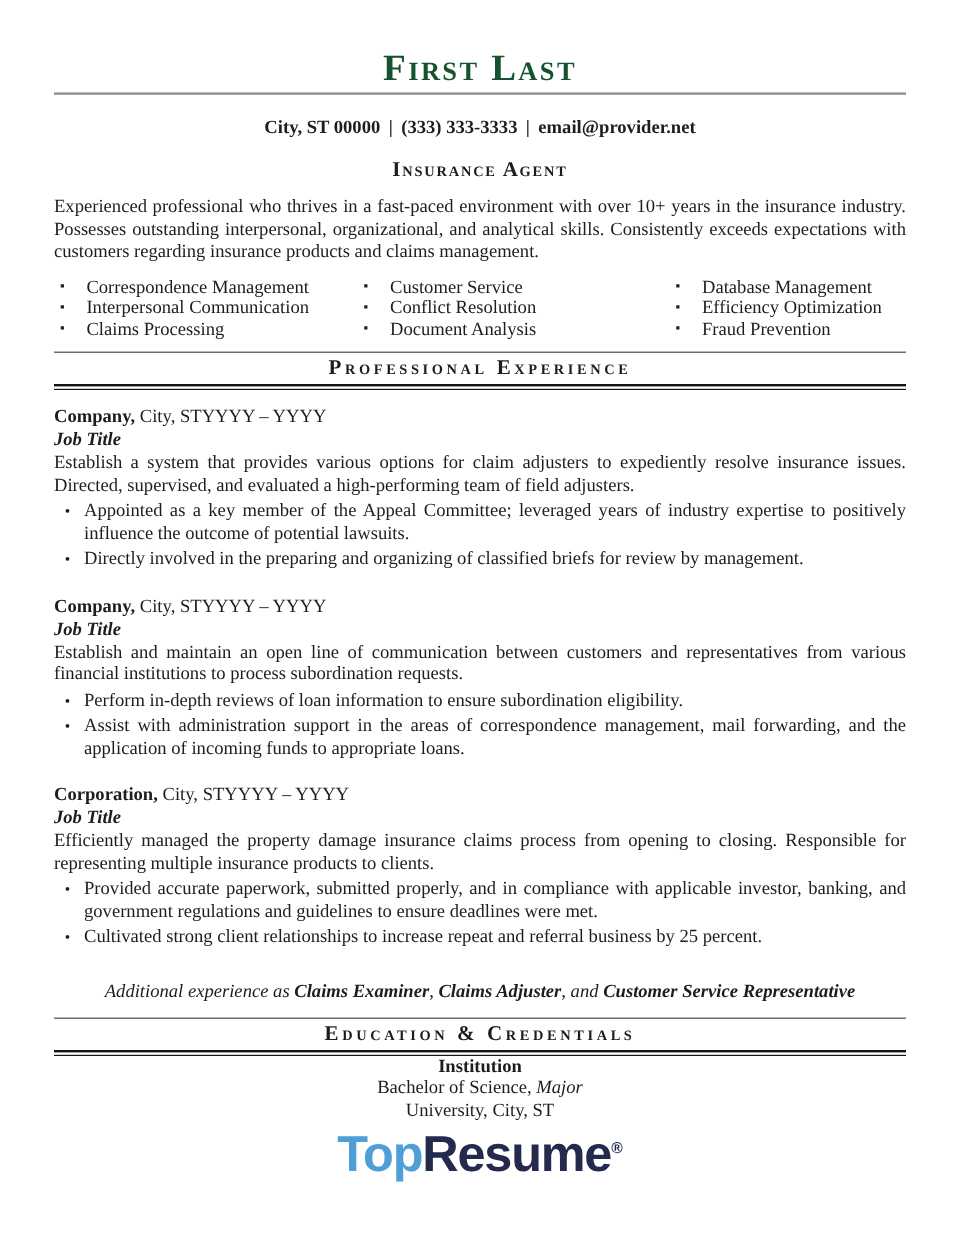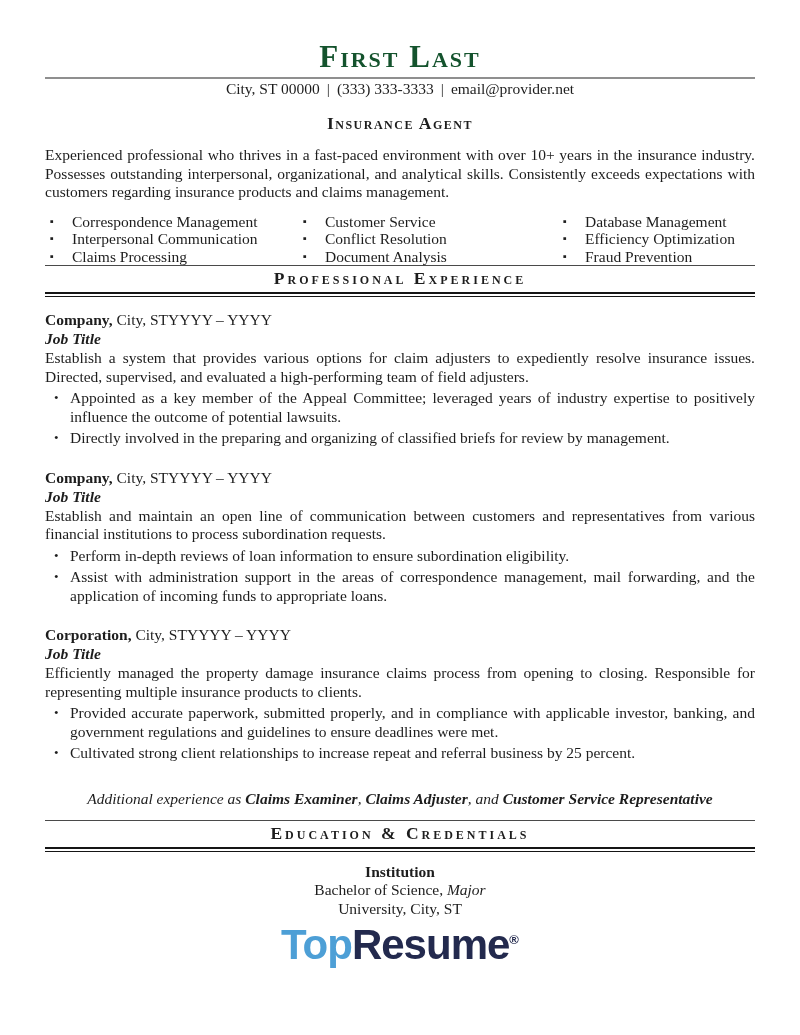--- a/index.html
+++ b/index.html
@@ -19,22 +19,23 @@
     font-size: 31px;
     font-weight: 700;
     letter-spacing: 2px;
     line-height: 34px;
     color: #14532d;
   }
   .name-rule { border: 0; border-top: 2px solid #8f8f8f; margin: 3px 0 0 0; }
   .contact {
     text-align: center;
     font-size: 15.5px;
-    padding: 1px 0 2px 0;
+    padding: 19px 0 2px 0;
     color: #1d1d1d;
+    font-weight: bold;
   }
   .contact .sep { padding: 0 7px; color: #2a2a2a; }
   .role {
     text-align: center;
     font-variant: small-caps;
     font-weight: 700;
     font-size: 17.5px;
     letter-spacing: 1.5px;
     margin-top: 13px;
   }
@@ -56,20 +57,21 @@
   .skill-col.c3 { flex: 1; }
   .skill { display: flex; }
   .skill .bullet {
     width: 22px; padding-left: 5px;
     font-size: 11px; line-height: 17.5px;
     flex: 0 0 auto;
   }
 
   
   .section-head {
+    margin-top: 10px;
     border-top: 1px solid #4a4a4a;
   }
   .section-head .title {
     text-align: center;
     font-variant: small-caps;
     font-weight: 700;
     font-size: 17.5px;
     letter-spacing: 3px;
     padding: 2px 0 3px 0;
   }
@@ -96,21 +98,21 @@
 
   
   .additional {
     margin-top: 27px;
     text-align: center;
     font-style: italic;
     font-size: 15.5px;
   }
   .additional .bold { font-weight: 700; margin-top: 23px; }
   .edu-head { margin-top: 12px; }
-  .edu-block { text-align: center; margin-top: 11px; font-size: 15.5px; line-height: 18.5px; }
+  .edu-block { text-align: center; font-size: 15.5px; line-height: 18.5px; }
   .edu-block .institution { font-weight: 700; }
   .edu-block .italic { font-style: italic; }
 
   
   .logo {
     text-align: center;
     font-family: "Liberation Sans", sans-serif;
     font-weight: 700;
     font-size: 42px;
     letter-spacing: -1px;

